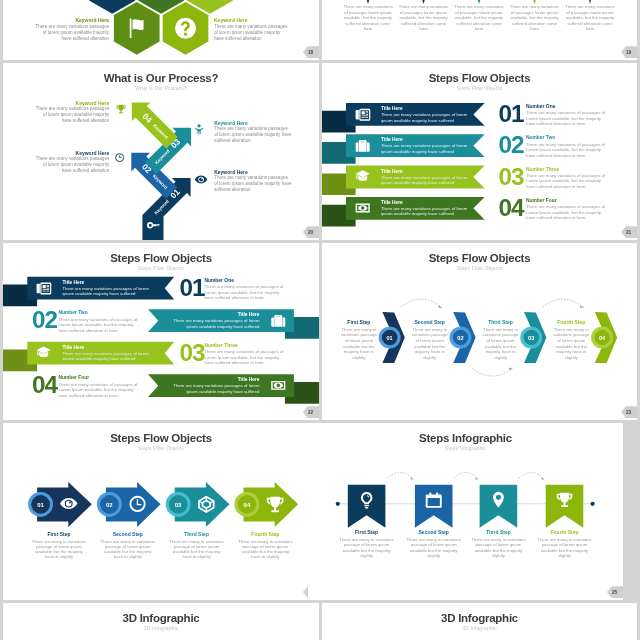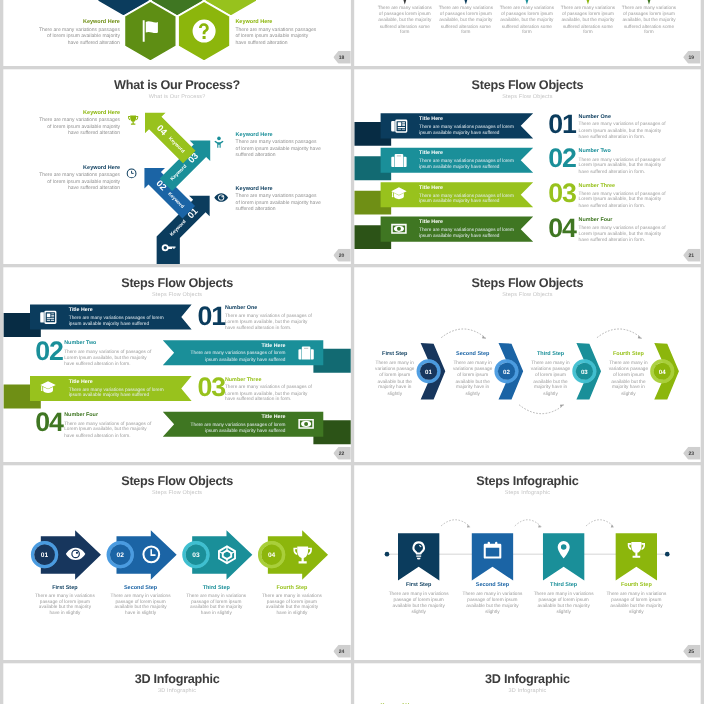--- a/index.html
+++ b/index.html
@@ -432,21 +432,21 @@
       <div style="font-weight:bold;font-size:5px;color:#1A8F99;line-height:1.3;">Third Step</div>
       <div style="font-size:4.3px;color:#9a9a9a;line-height:1.22;margin-top:1.6px;">There are many  in variations passage of lorem ipsum available but the majority have in slightly</div>
     </div>
     <div class="tx" style="left:233.9px;top:107.5px;width:57px;text-align:center;">
       <div style="font-weight:bold;font-size:5px;color:#98C21D;line-height:1.3;">Fourth Step</div>
       <div style="font-size:4.3px;color:#9a9a9a;line-height:1.22;margin-top:1.6px;">There are many  in variations passage of lorem ipsum available but the majority have in slightly</div>
     </div>
     <div class="pgnum" style="right:0px;bottom:2px;">24</div>
   </div>
 
-  <div class="slide" style="left:322px;top:423px;width:315px;height:177px;">
+  <div class="slide" style="left:308px;top:423px;width:315px;height:177px;">
     <div class="s-title" style="top:9px;">Steps Infographic</div>
     <div class="s-sub" style="top:22px;">Steps Infographic</div>
     <svg style="position:absolute;left:0;top:0;" width="315" height="178" viewBox="0 0 315 178">
       <line x1="29.8" y1="80.8" x2="284.6" y2="80.8" stroke="#c8c8c8" stroke-width="0.7"></line>
       <circle cx="29.8" cy="80.8" r="2.1" fill="#0B3C5D"></circle>
       <circle cx="284.6" cy="80.8" r="2.1" fill="#0B3C5D"></circle>
       <path d="M 78.9 55.2 Q 92.2 43.5 105.4 55.9" fill="none" stroke="#a5a5a5" stroke-width="0.65" stroke-dasharray="1.5 1.4"></path>
       <path d="M 103.2 54.0 L 105.4 56.4 L 102.5 56.5 Z" fill="#a5a5a5"></path>
       <path d="M 146.0 55.2 Q 158.1 43.5 170.1 55.9" fill="none" stroke="#a5a5a5" stroke-width="0.65" stroke-dasharray="1.5 1.4"></path>
       <path d="M 167.9 54.0 L 170.1 56.4 L 167.2 56.5 Z" fill="#a5a5a5"></path>

